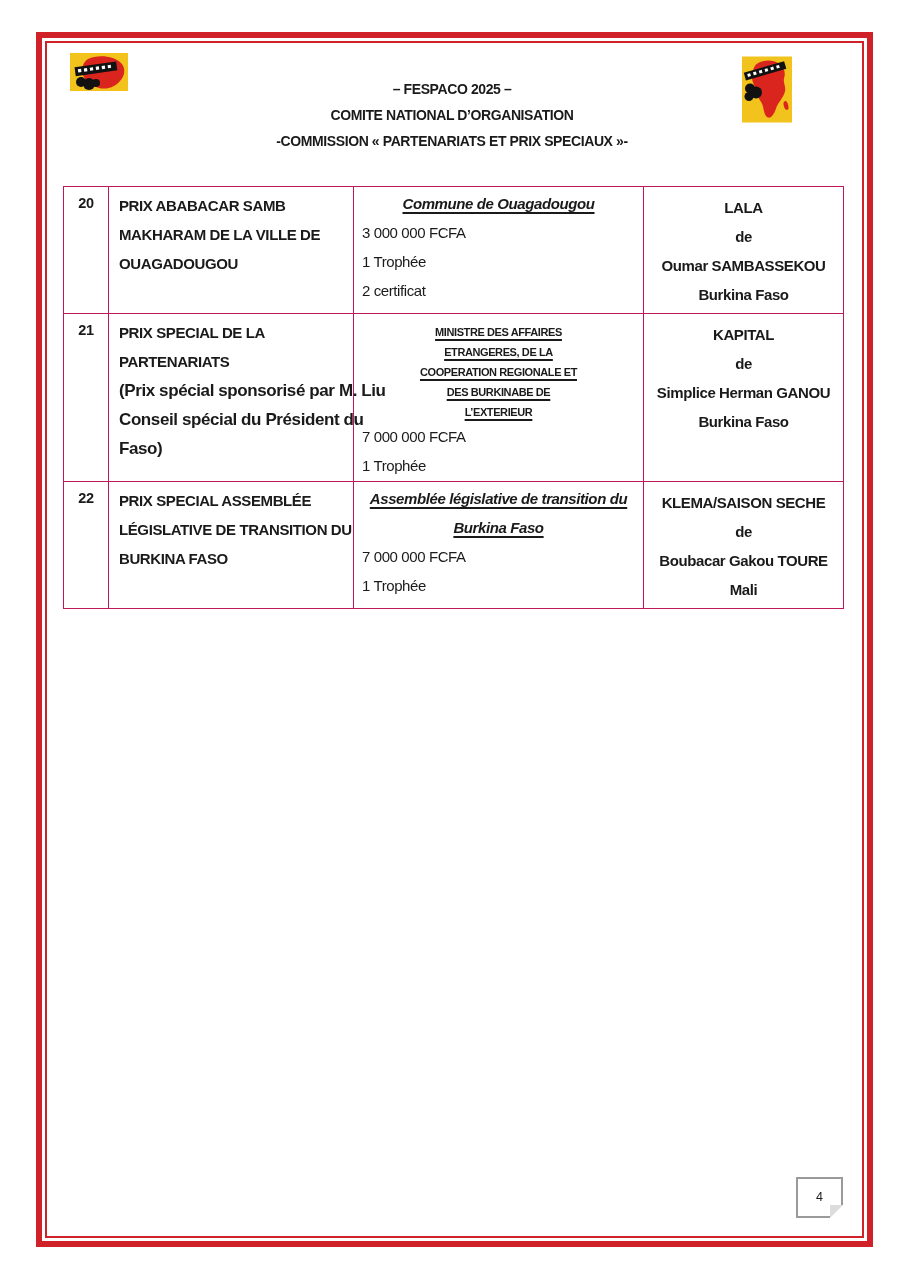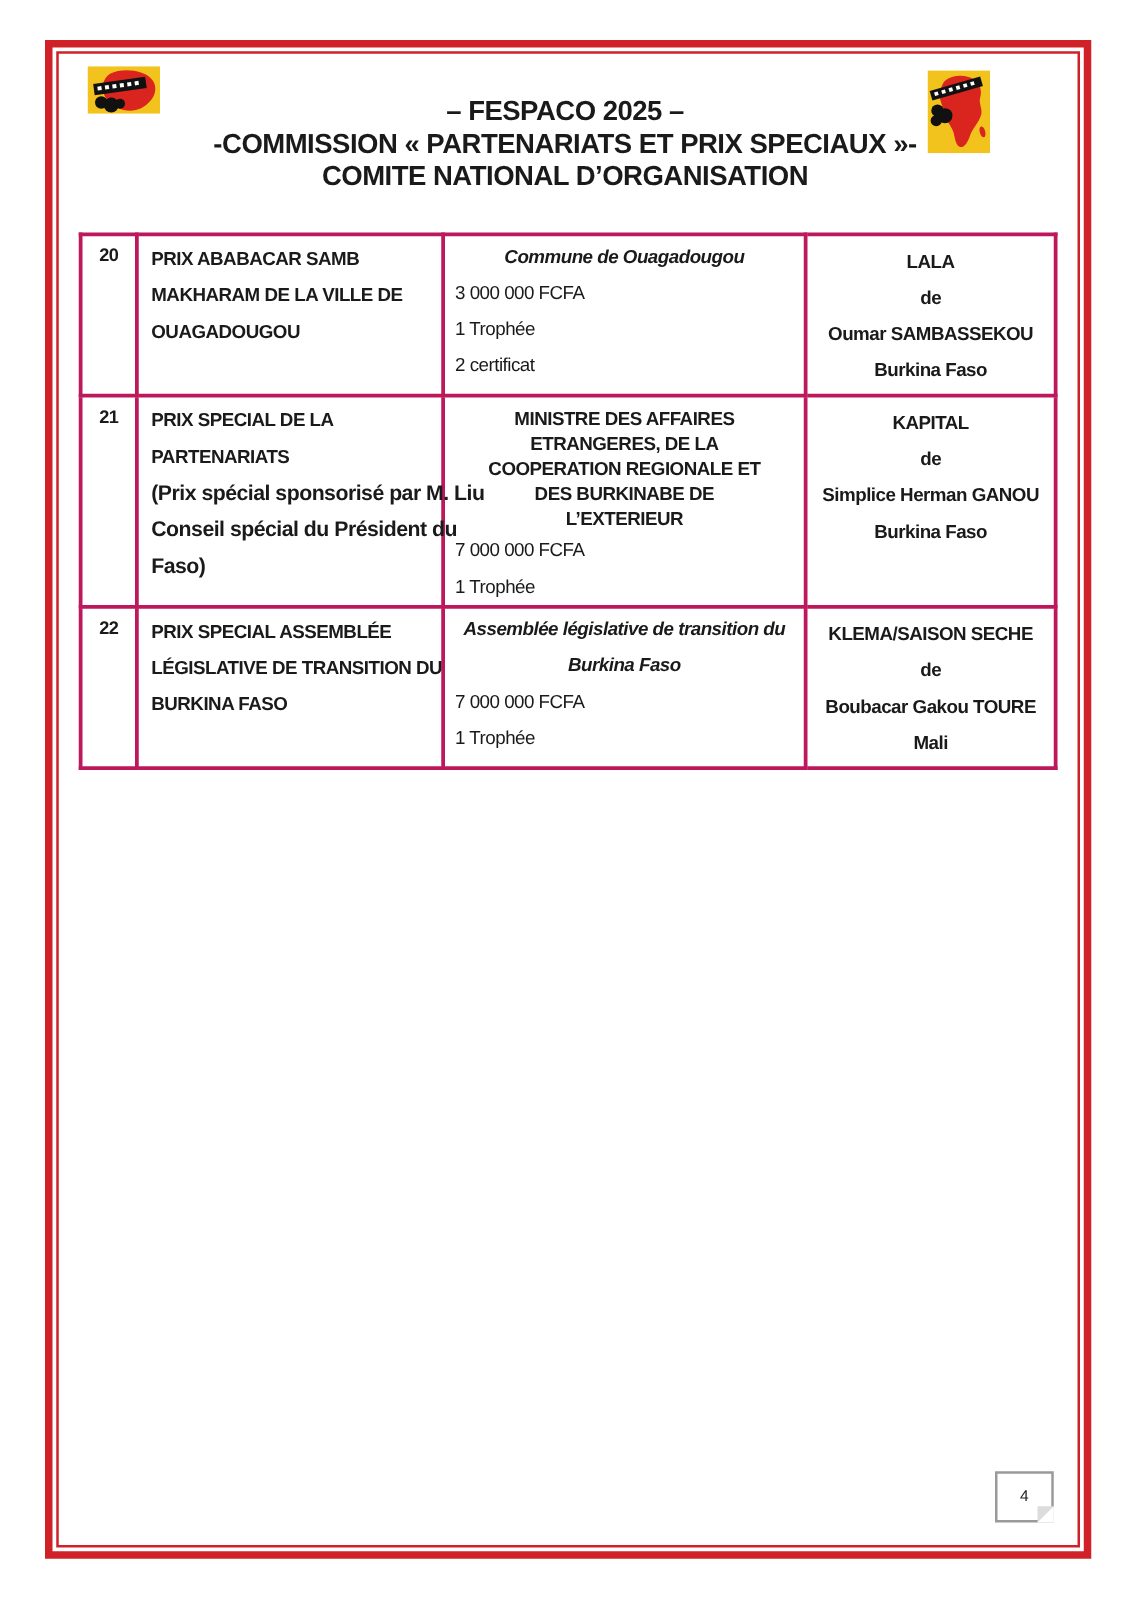--- a/index.html
+++ b/index.html
@@ -14,39 +14,39 @@
     box-shadow:0 0 0 3px #ffffff,0 0 0 9px #cf2127;
     pointer-events:none;
   }
   
   .logo{position:absolute;}
   .logo-left{left:70px;top:53px;width:58px;height:38px;}
   .logo-right{left:742px;top:56px;width:50px;height:67px;}
   
   .header-block{
     position:absolute;left:0;top:76px;width:100%;text-align:center;
-    font-weight:bold;font-size:22px;line-height:26px;letter-spacing:-0.4px;
+    font-weight:bold;font-size:14px;line-height:26px;letter-spacing:-0.4px;
   }
   
   table.prizes{
     position:absolute;left:63px;top:186px;width:780px;
     border-collapse:collapse;table-layout:fixed;
   }
-  table.prizes,td{border:3px solid #be185d;}
+  table.prizes,td{border:1px solid #be185d;}
   td{vertical-align:top;padding:4px 8px;font-size:15px;letter-spacing:-0.4px;}
   tr.r0{height:117px;} tr.r1{height:168px;padding-left:16px;} tr.r2{height:124px;}
   .cell-num{text-align:center;font-weight:bold;font-size:14.5px;padding-top:8px;}
   .cell-prize{font-weight:bold;padding-left:10px;}
   .lines>div{line-height:29px;white-space:nowrap;}
   .note>div{font-size:17px;}
   .cell-mid{padding:2px 8px 0 8px;}
   .sponsor{font-weight:bold;text-align:center;}
-  .sponsor>div{line-height:29px;text-decoration-thickness:2px;text-underline-offset:3px;white-space:nowrap;}
+  .sponsor>div{line-height:29px;text-decoration:underline;text-decoration-thickness:2px;text-underline-offset:3px;white-space:nowrap;}
   .sponsor.ital{font-style:italic;}
-  .sponsor.tight{padding-top:6px;font-size:15px;}
+  .sponsor.tight{padding-top:6px;font-size:11px;}
   .sponsor.tight>div{line-height:20px;}
   .amounts>div{line-height:29px;font-weight:normal;white-space:nowrap;}
   .cell-film{font-weight:bold;text-align:center;padding-top:6px;}
   .cell-film>div{line-height:29px;white-space:nowrap;}
   
   .pagebox{
     position:absolute;left:796px;top:1177px;width:47px;height:41px;
     border:2px solid #9a9a9a;background:#fff;box-sizing:border-box;
     font-size:12.5px;text-align:center;line-height:36px;color:#222;
   }
@@ -90,22 +90,22 @@
     <rect x="29" y="12.2" width="3" height="3" fill="#fff"></rect>
     <rect x="35" y="12.2" width="3" height="3" fill="#fff"></rect>
   </g>
   <circle cx="8" cy="32" r="5" fill="#111"></circle>
   <circle cx="14" cy="36" r="6" fill="#111"></circle>
   <circle cx="7" cy="40" r="4.5" fill="#111"></circle>
 </svg>
 
 <div class="header-block">
   <div>– FESPACO 2025 –</div>
+  <div>COMITE NATIONAL D’ORGANISATION</div>
   <div>-COMMISSION « PARTENARIATS ET PRIX SPECIAUX »-</div>
-  <div>COMITE NATIONAL D’ORGANISATION</div>
 </div>
 
 <table class="prizes">
   <colgroup>
       <col style="width:45px">
       <col style="width:245px">
       <col style="width:290px">
       <col style="width:200px">
     </colgroup>
   <tbody>

